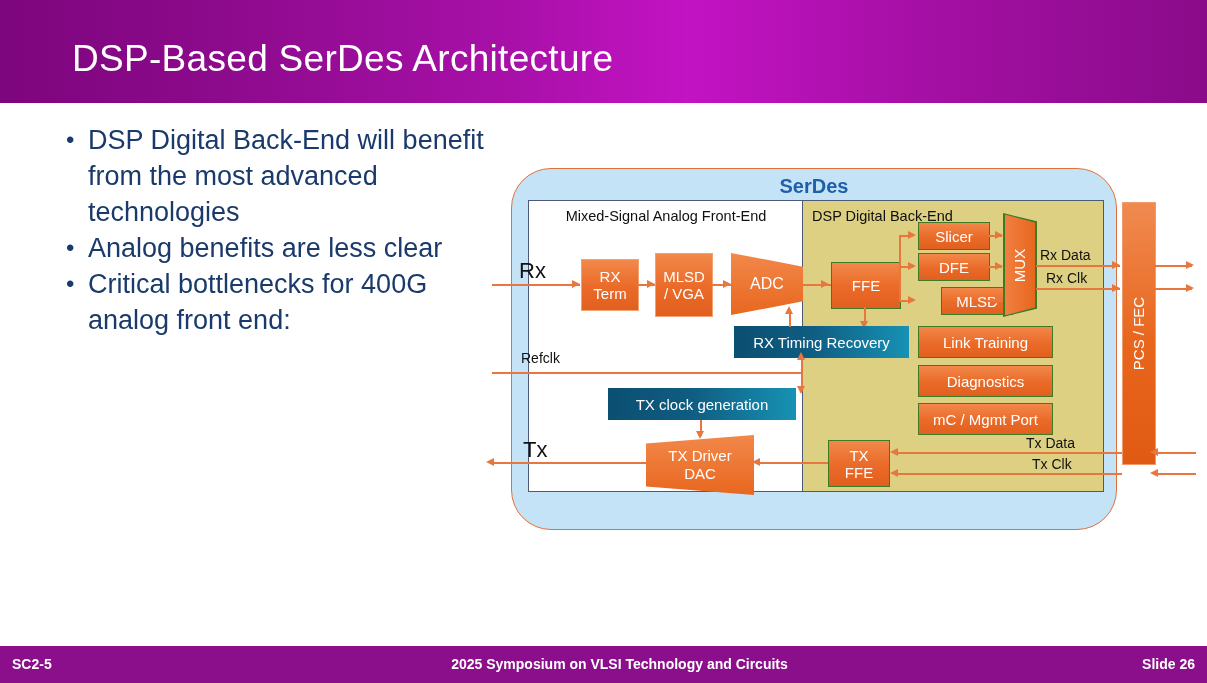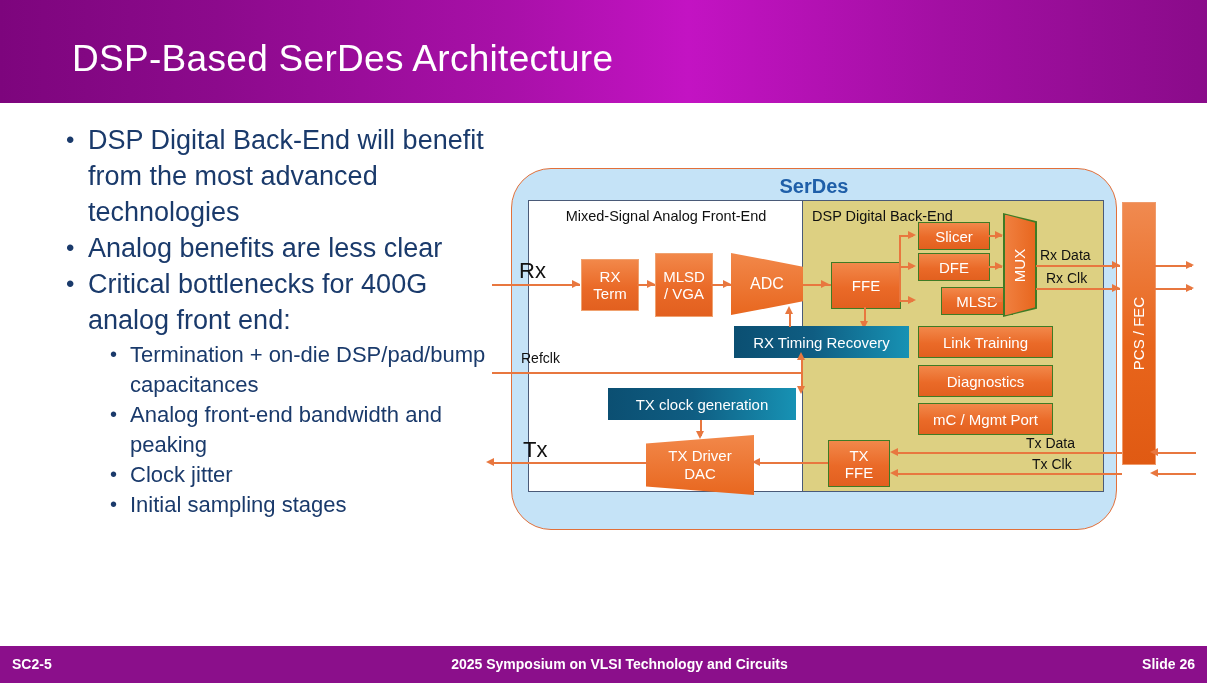--- a/index.html
+++ b/index.html
@@ -122,26 +122,20 @@
 <body>
 
 <div class="header">
   <div class="header-title">DSP-Based SerDes Architecture</div>
 </div>
 
 <div class="bullets">
   <div class="b1">DSP Digital Back-End will benefit from the most advanced technologies</div>
   <div class="b1">Analog benefits are less clear</div>
   <div class="b1">Critical bottlenecks for 400G analog front end:</div>
-  <div class="b2-list">
-    <div class="b2">Termination + on-die DSP/pad/bump capacitances</div>
-    <div class="b2">Analog front-end bandwidth and peaking</div>
-    <div class="b2">Clock jitter</div>
-    <div class="b2">Initial sampling stages</div>
-  </div>
 </div>
 
 <div class="diagram">
 
   <div class="dg serdes-outer">
     <div class="serdes-title">SerDes</div>
   </div>
 
   <div class="dg afe">
     <div class="afe-label">Mixed-Signal Analog Front-End</div>

